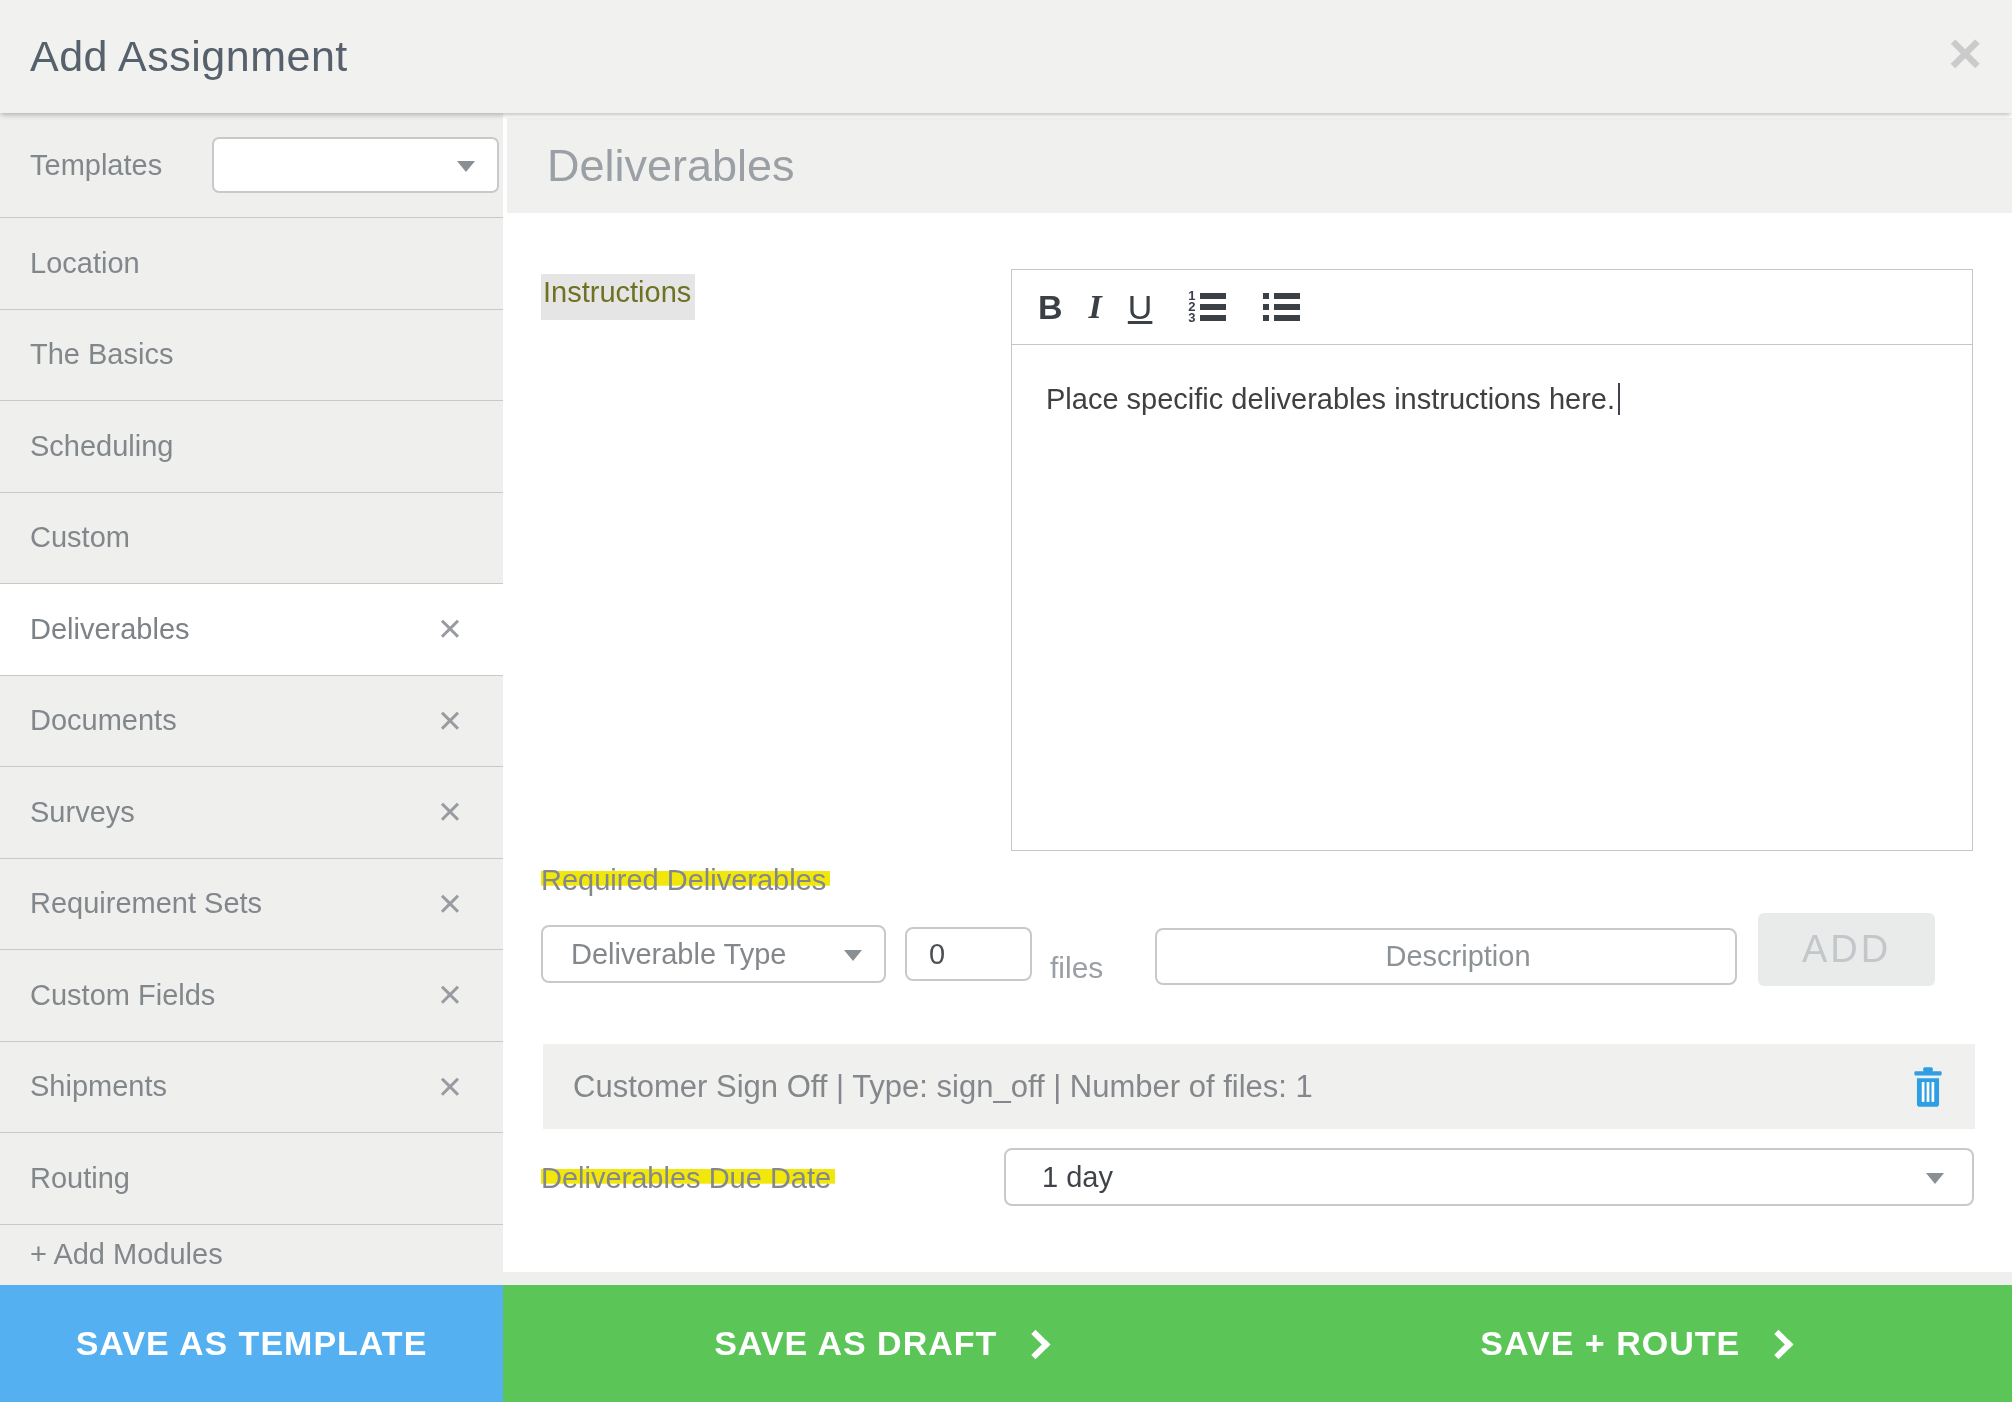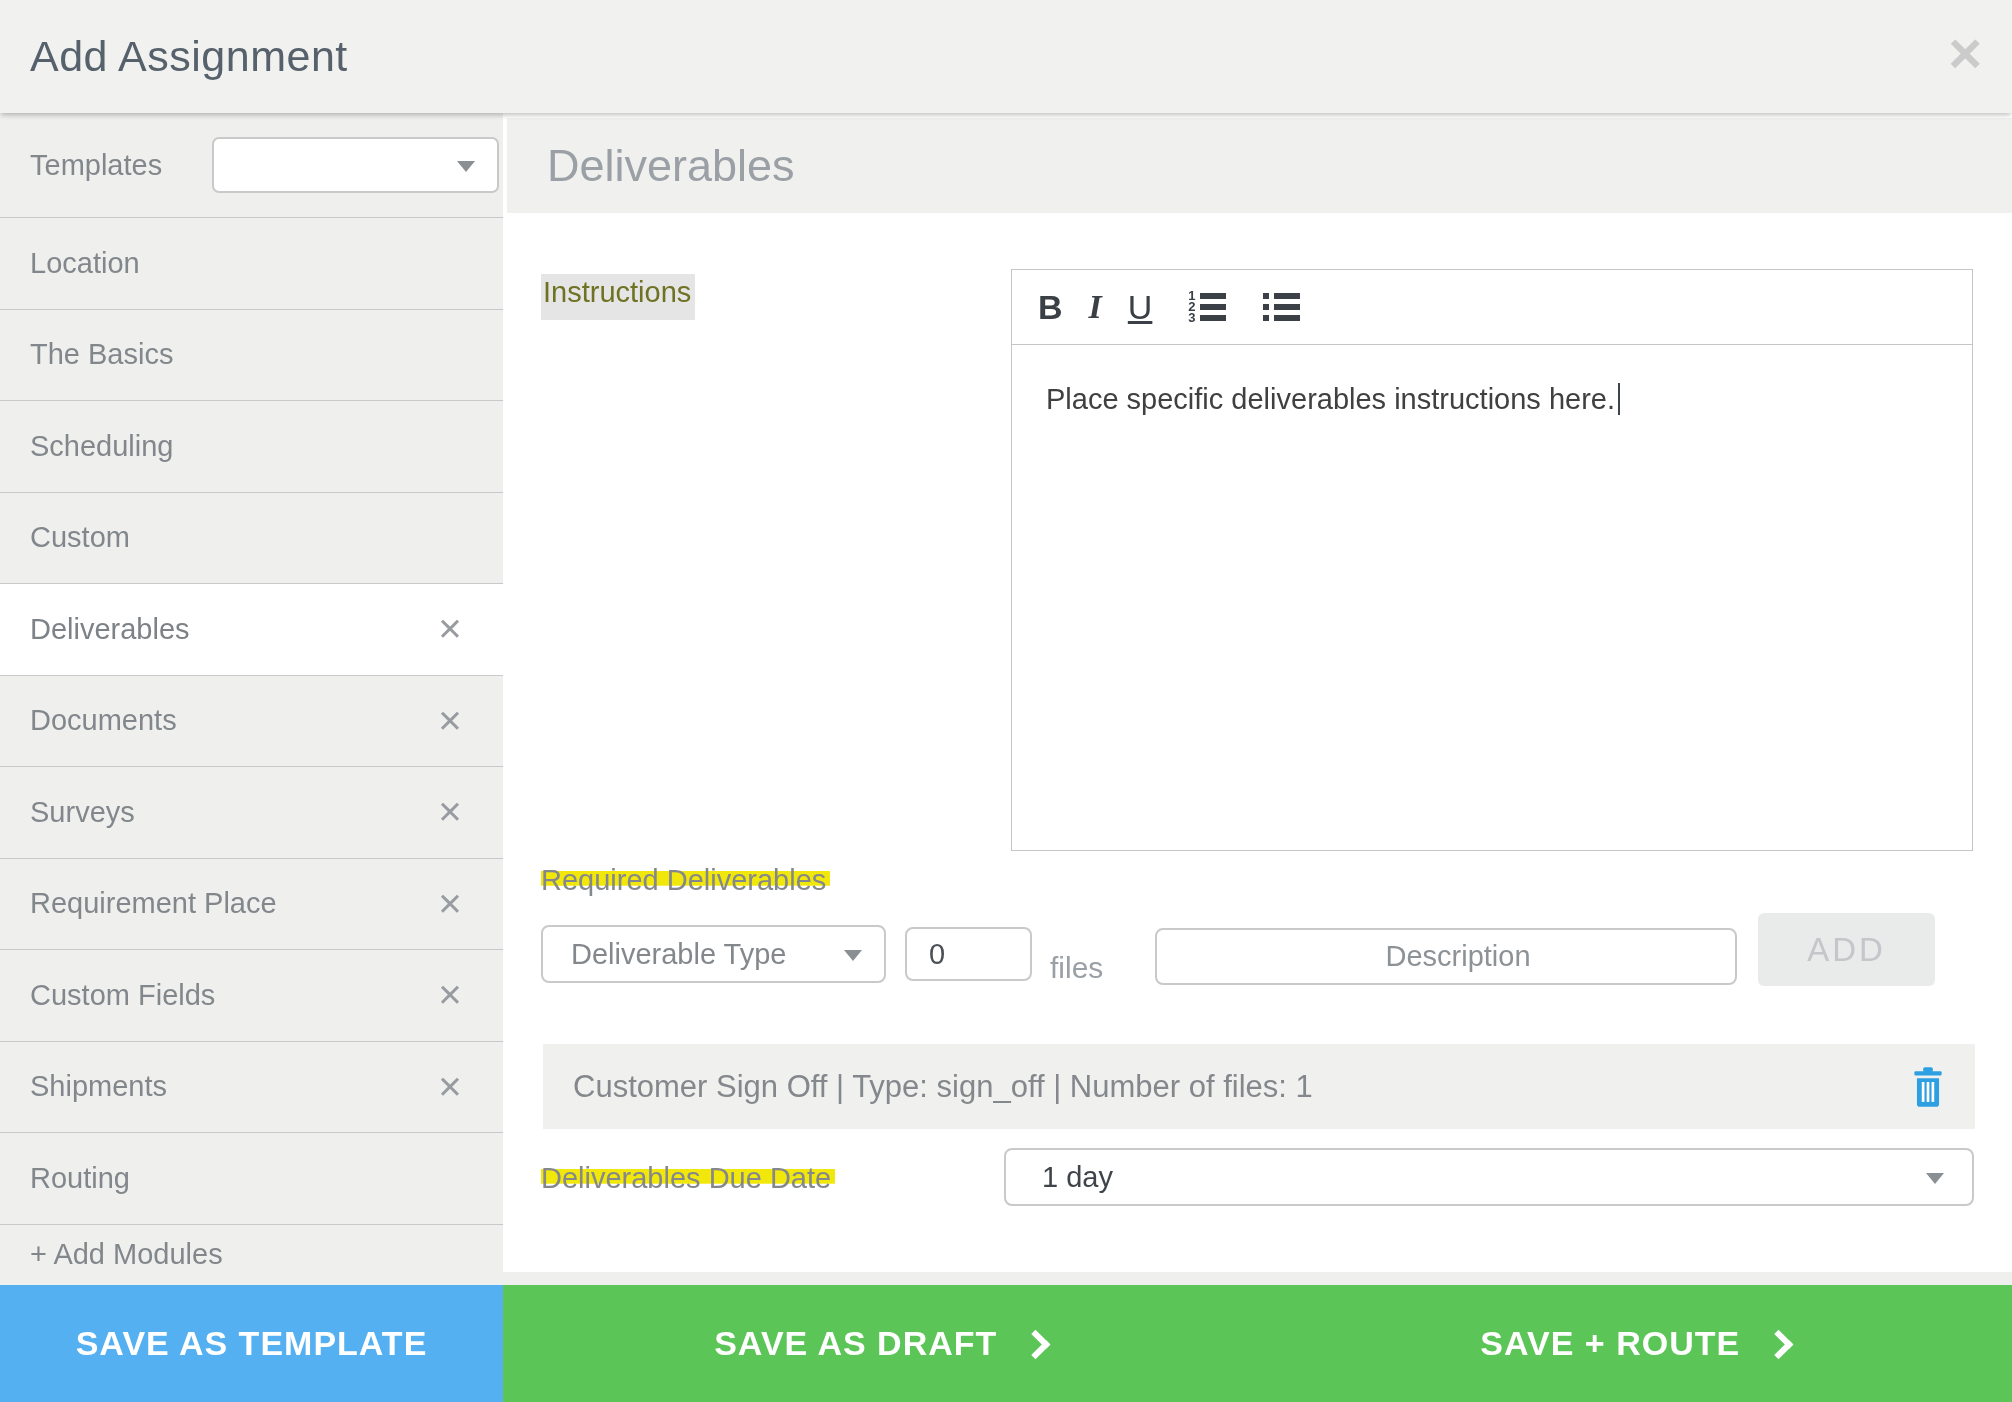--- a/index.html
+++ b/index.html
@@ -109,21 +109,21 @@
   .num-input,.text-input{
     position:absolute;border:2px solid #c9c9c9;border-radius:8px;box-sizing:border-box;
     font-family:inherit;font-size:29px;color:#4b5055;outline:none;background:#fff;
   }
   .num-input{padding-left:22px;}
   .text-input{padding-left:26px;}
   .text-input::placeholder{color:#8d9296;opacity:1;}
   .files-label{position:absolute;font-size:30px;color:#9aa0a5;}
   .add-btn{
     position:absolute;background:#e9eaea;border:none;border-radius:6px;
-    color:#c3c7ca;font-size:33px;letter-spacing:3px;font-family:inherit;cursor:pointer;
+    color:#c3c7ca;font-size:38px;letter-spacing:3px;font-family:inherit;cursor:pointer;
   }
   .note{position:absolute;font-size:27px;font-weight:700;color:#84888c;}
   .note .star{color:#f5a623;}
   .deliv-row{
     position:absolute;background:#f0f0ee;display:flex;align-items:center;
   }
   .deliv-row .row-text{margin-left:30px;font-size:31px;color:#84888c;}
   .trash{position:absolute;right:30px;top:50%;transform:translateY(-50%);cursor:pointer;line-height:0;}
   .main-bottom-strip{position:absolute;left:0;right:0;bottom:0;height:13px;background:#efefee;}
   
@@ -175,21 +175,21 @@
   </div>
   <div class="side-row">
     <span class="lbl">Documents</span>
     <span class="side-x">✕</span>
   </div>
   <div class="side-row">
     <span class="lbl">Surveys</span>
     <span class="side-x">✕</span>
   </div>
   <div class="side-row">
-    <span class="lbl">Requirement Place</span>
+    <span class="lbl">Requirement Sets</span>
     <span class="side-x">✕</span>
   </div>
   <div class="side-row">
     <span class="lbl">Custom Fields</span>
     <span class="side-x">✕</span>
   </div>
   <div class="side-row">
     <span class="lbl">Shipments</span>
     <span class="side-x">✕</span>
   </div>

